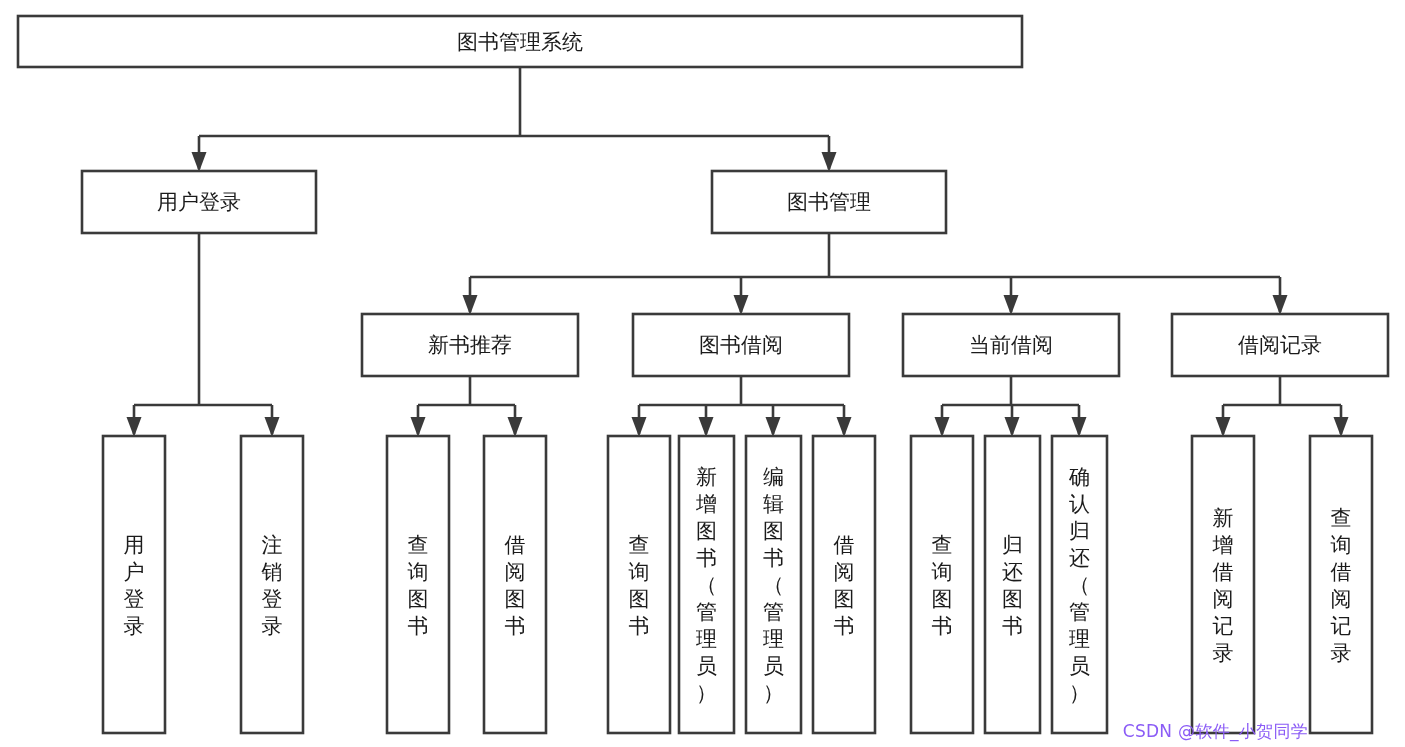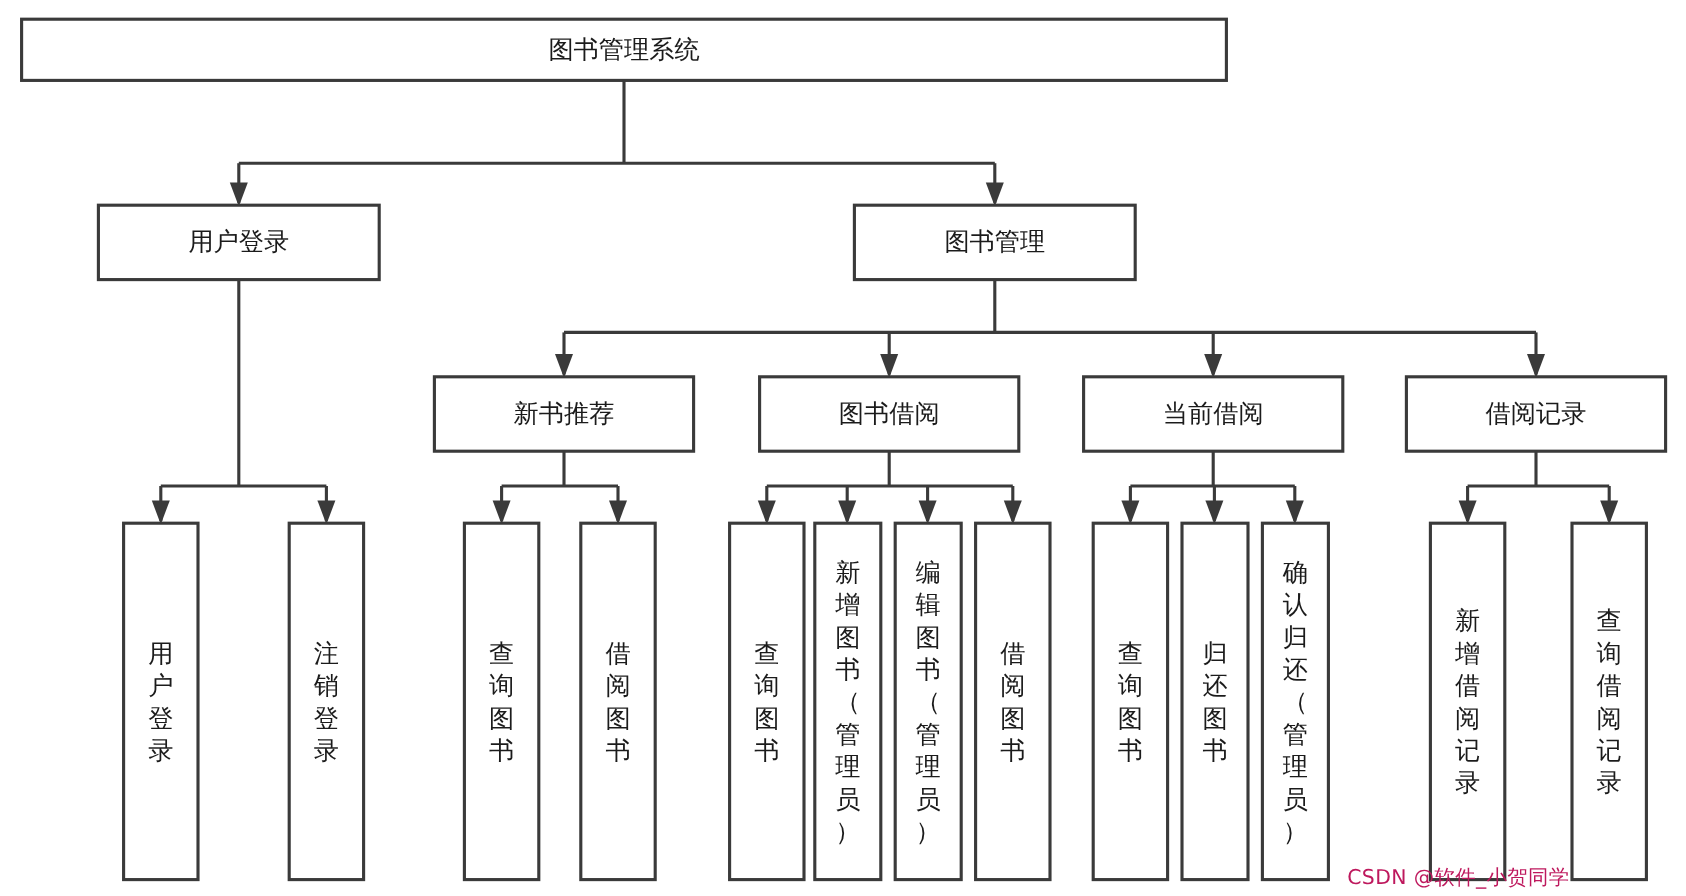--- a/index.html
+++ b/index.html
@@ -56,21 +56,21 @@
     font-size: 21px;
     fill: #1b1b1b;
     text-anchor: middle;
   }
   .watermark-text {
     position: absolute;
     right: 6px;
     bottom: 4px;
     font-family: "DejaVu Sans", "Liberation Sans", sans-serif;
     font-size: 17px;
-    color: #be185d;
+    color: #8b5cf6;
     white-space: nowrap;
     letter-spacing: 0.3px;
     pointer-events: none;
     text-align: right;
   }
 </style>
 </head>
 <body>
 
 <div id="diagram-root">

